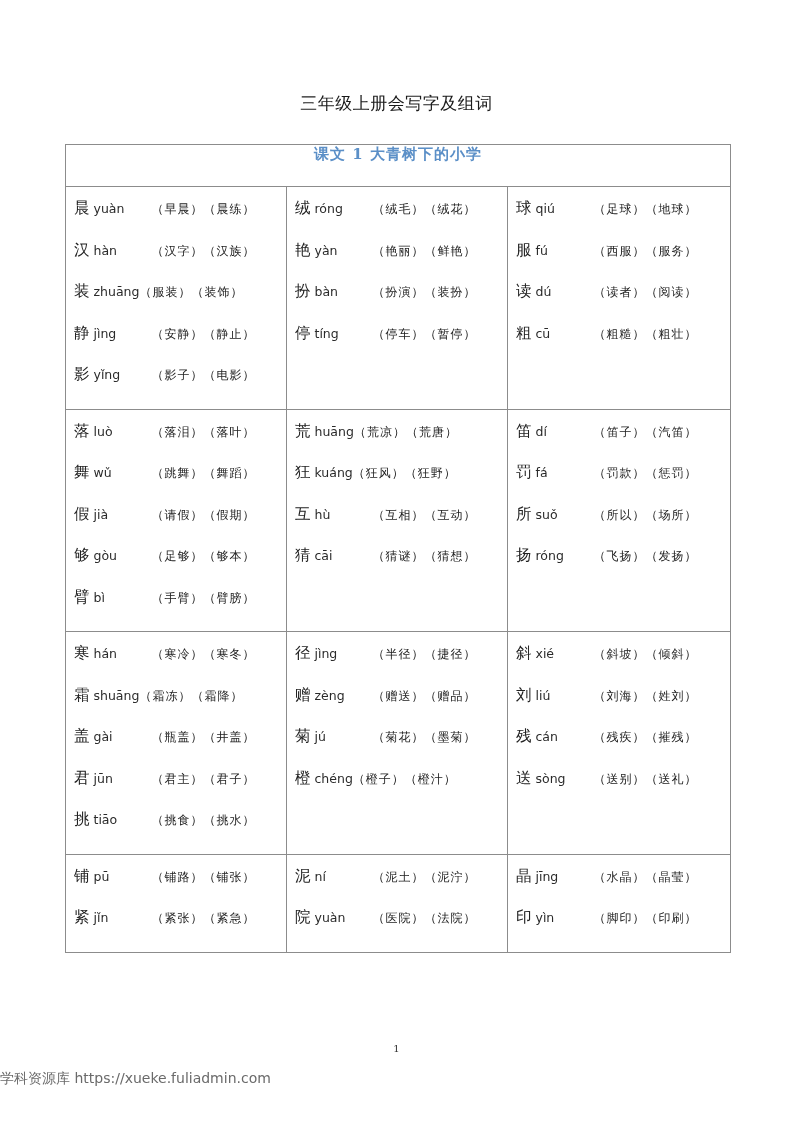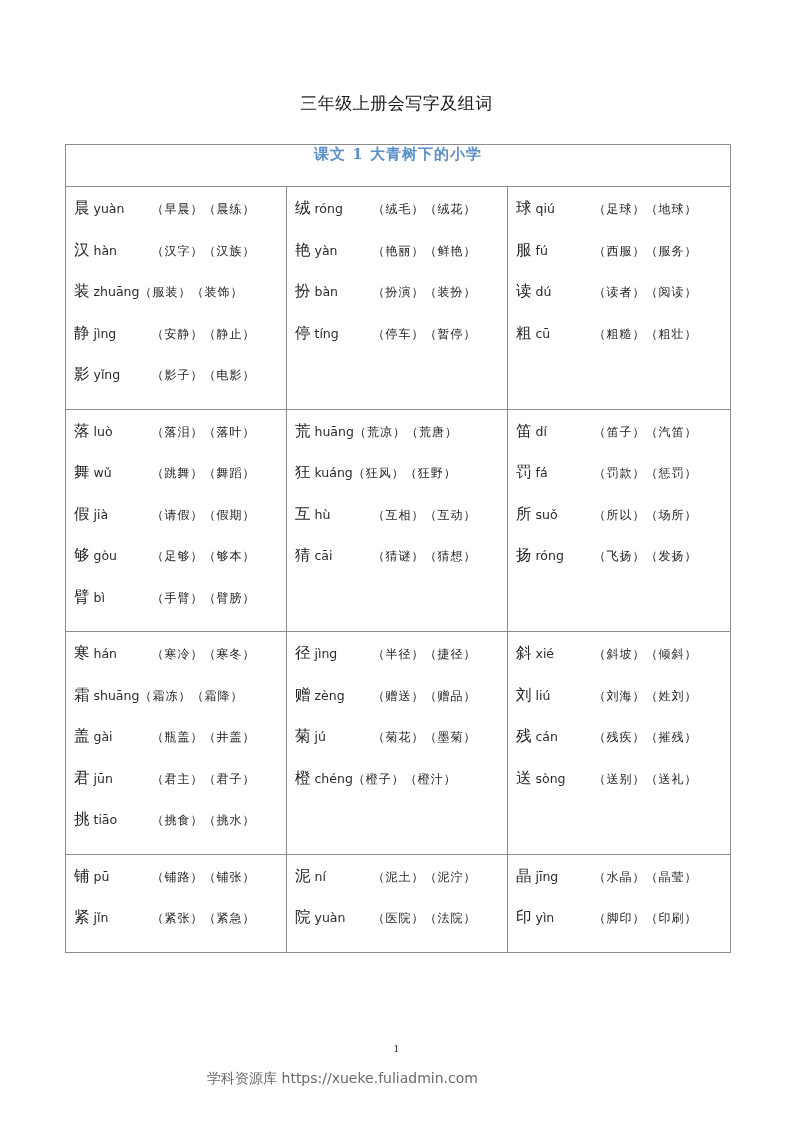--- a/index.html
+++ b/index.html
@@ -86,21 +86,21 @@
       text-align: center;
       font-family: "DejaVu Serif", "Liberation Serif", serif;
       font-size: 10px;
       color: #333333;
     }
     .footer {
       position: absolute;
       top: 1070px;
       left: 0;
       width: 685px;
-      text-align: center;
+      text-align: left;
       font-family: "DejaVu Sans", "Liberation Sans", sans-serif;
       font-size: 14px;
       color: #6a6a6a;
     }
   </style>
 </head>
 <body>
 
 <div class="page-title">三年级上册会写字及组词</div>
 

